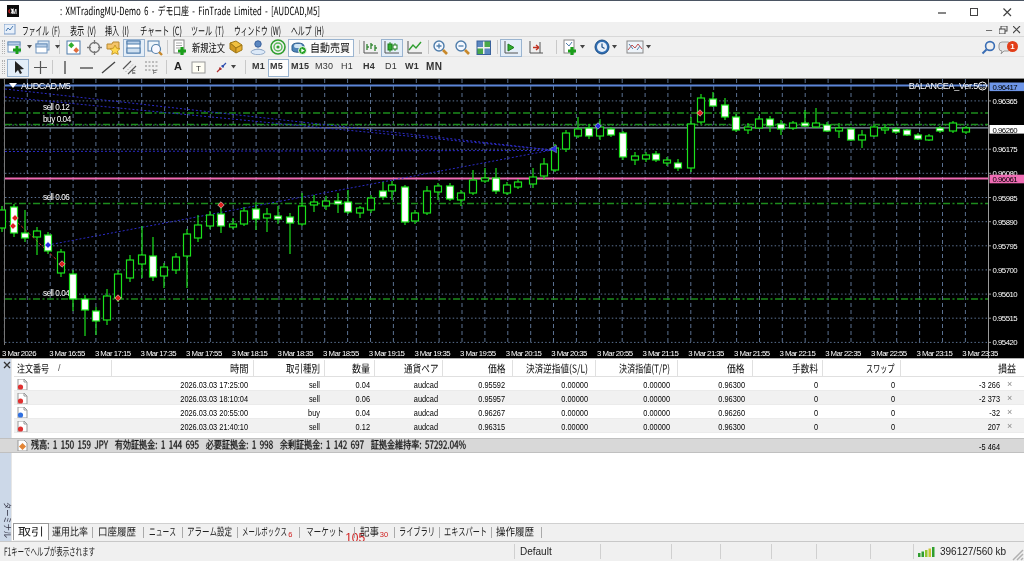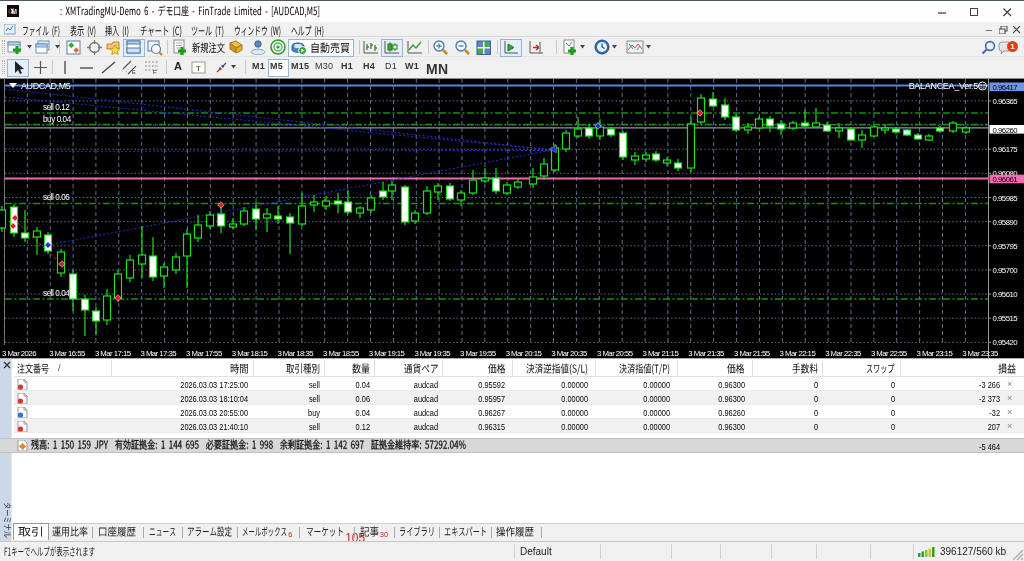--- a/index.html
+++ b/index.html
@@ -347,25 +347,25 @@
   </svg>
 <svg class="abs" style="left:231px;top:65px" width="6" height="5">
     <path d="M0 0 L5 0 L2.5 3.5 Z" fill="#444"></path>
   </svg>
 <div class="abs" style="left:245px;top:60px;width:1px;height:14px;background:#c9c9c9"></div>
 <div class="txt" style="left:252px;top:62px;font-size:9px;color:#333;font-weight:bold;letter-spacing:0.3px">M1</div>
 <div class="abs" style="left:268px;top:58.5px;width:21px;height:18px;background:#fdfdfd;border:1px solid #9ab4d0"></div>
 <div class="txt" style="left:270px;top:62px;font-size:9px;color:#333;font-weight:bold;letter-spacing:0.3px">M5</div>
 <div class="txt" style="left:291px;top:62px;font-size:9px;color:#333;font-weight:bold;letter-spacing:0.3px">M15</div>
 <div class="txt" style="left:315px;top:62px;font-size:9px;color:#333;font-weight:normal;letter-spacing:0.3px">M30</div>
-<div class="txt" style="left:341px;top:62px;font-size:9px;color:#333;font-weight:bold;letter-spacing:0.3px">H1</div>
+<div class="txt" style="left:341px;top:62px;font-size:9px;color:#333;font-weight:normal;letter-spacing:0.3px">H1</div>
 <div class="txt" style="left:363px;top:62px;font-size:9px;color:#333;font-weight:bold;letter-spacing:0.3px">H4</div>
 <div class="txt" style="left:385px;top:62px;font-size:9px;color:#333;font-weight:normal;letter-spacing:0.3px">D1</div>
 <div class="txt" style="left:405px;top:62px;font-size:9px;color:#333;font-weight:bold;letter-spacing:0.3px">W1</div>
-<div class="txt" style="left:426px;top:62px;font-size:14px;color:#333;font-weight:bold;letter-spacing:0.3px">MN</div>
+<div class="txt" style="left:426px;top:62px;font-size:10px;color:#333;font-weight:bold;letter-spacing:0.3px">MN</div>
 <svg class="abs" style="left:0;top:78px" width="1024" height="280" viewBox="0 78 1024 280">
     <rect x="0" y="78" width="1024" height="280" fill="#000"></rect>
     <line x1="0" y1="78.5" x2="1024" y2="78.5" stroke="#8a8a8a"></line>
     <line x1="4.4" y1="79" x2="4.4" y2="343" stroke="#5a7090" stroke-width="1" stroke-dasharray="4,3"></line>
     <line x1="27.3" y1="79" x2="27.3" y2="343" stroke="#5a7090" stroke-width="1" stroke-dasharray="4,3"></line>
     <line x1="50.2" y1="79" x2="50.2" y2="343" stroke="#5a7090" stroke-width="1" stroke-dasharray="4,3"></line>
     <line x1="73.1" y1="79" x2="73.1" y2="343" stroke="#5a7090" stroke-width="1" stroke-dasharray="4,3"></line>
     <line x1="95.9" y1="79" x2="95.9" y2="343" stroke="#5a7090" stroke-width="1" stroke-dasharray="4,3"></line>
     <line x1="118.8" y1="79" x2="118.8" y2="343" stroke="#5a7090" stroke-width="1" stroke-dasharray="4,3"></line>
     <line x1="141.7" y1="79" x2="141.7" y2="343" stroke="#5a7090" stroke-width="1" stroke-dasharray="4,3"></line>

